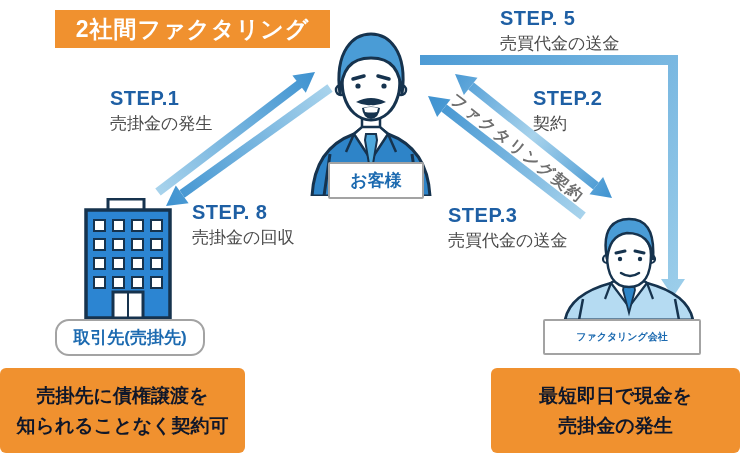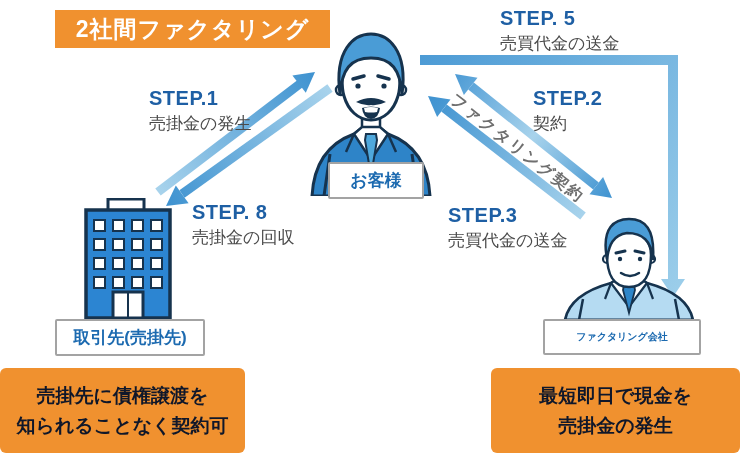--- a/index.html
+++ b/index.html
@@ -11,39 +11,39 @@
   
   .title-box{
     left:55px;top:10px;width:275px;height:38px;background:#F0912F;
     display:flex;align-items:center;justify-content:center;
     color:#fff;font-size:23px;font-weight:bold;letter-spacing:1px;z-index:5;
   }
   
   .step{z-index:4;line-height:1.25;}
   .step .lbl{color:#1E5FA4;font-weight:800;font-size:20px;letter-spacing:.5px;}
   .step .dsc{color:#4A4A4A;font-weight:400;font-size:17px;margin-top:2px;}
-  .step1{left:110px;top:86px;margin-left:39px;}
+  .step1{left:110px;top:86px;}
   .step2{left:533px;top:86px;}
   .step3{left:448px;top:203px;}
   .step4{left:192px;top:200px;}
   .step5{left:480px;top:6px;margin-left:20px;}
   
   .contract{
     left:432px;top:138px;width:170px;text-align:center;
     color:#6F6F6F;font-weight:700;font-size:16px;letter-spacing:2px;
     transform:rotate(38deg);transform-origin:center;z-index:4;
   }
   
   .tagbox{
     background:#fff;border:2px solid #a3a3a3;border-radius:2px;
     display:flex;align-items:center;justify-content:center;
     color:#1C6AB0;font-weight:bold;z-index:6;
   }
   .tag-customer{left:328px;top:162px;width:92px;height:33px;font-size:17px;}
-  .tag-client{left:55px;top:319px;width:146px;height:33px;font-size:17px;}
+  .tag-client{left:55px;top:319px;width:146px;height:33px;font-size:17px;border-radius:14px;}
   .tag-fc{left:543px;top:319px;width:154px;height:32px;font-size:10px;}
   
   .note{
     top:368px;height:85px;background:#F0912F;border-radius:6px;
     display:flex;align-items:center;justify-content:center;text-align:center;
     color:#0f172a;font-weight:bold;font-size:19px;line-height:1.55;
     white-space:pre-line;z-index:5;
   }
   .note-left{left:0px;width:245px;}
   .note-right{left:491px;width:249px;}

